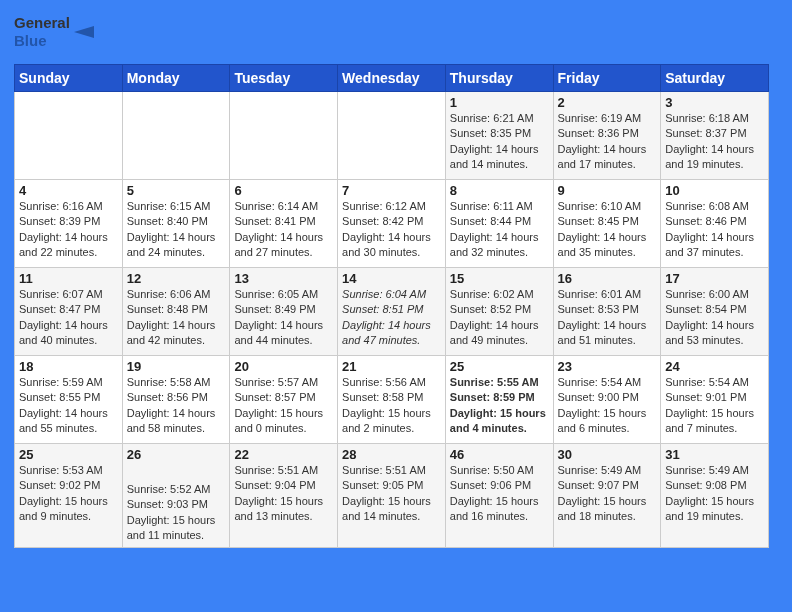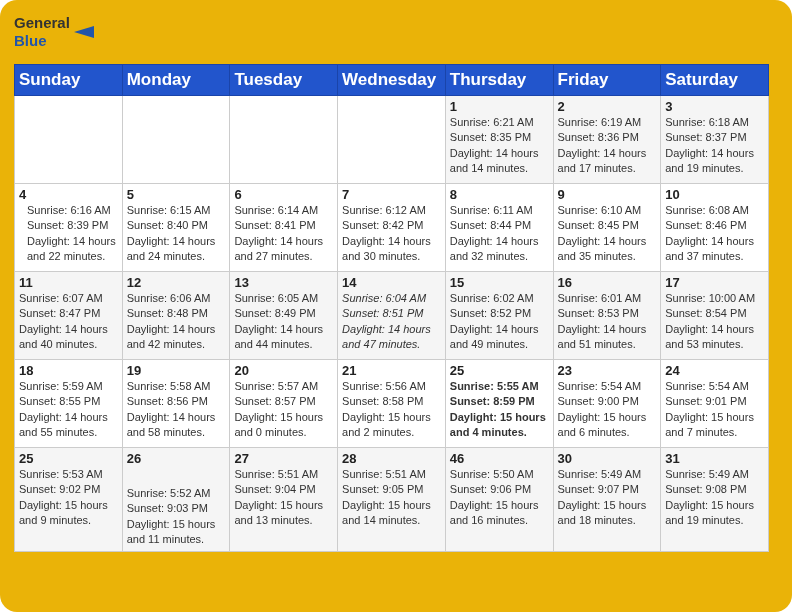--- a/index.html
+++ b/index.html
@@ -6,23 +6,22 @@
     body {
       font-family: Arial, sans-serif;
       background: #fff;
       width: 792px;
       height: 612px;
       overflow: hidden;
     }
     .page {
       width: 792px;
       height: 612px;
-      background: #eab308;
+      background: #3b82f6;
       padding: 10px 23px 10px 14px;
-      border-radius: 17px;
     }
     .header {
       display: flex;
       justify-content: space-between;
       align-items: flex-start;
       margin-bottom: 6px;
     }
     .logo-area {
       display: flex;
       align-items: center;
@@ -41,21 +40,21 @@
       color: #555;
     }
     table {
       width: 100%;
       border-collapse: collapse;
       table-layout: fixed;
     }
     thead tr th {
       background: #2255cc;
       color: #fff;
-      font-size: 17px;
+      font-size: 14px;
       font-weight: bold;
       padding: 5px 4px;
       text-align: left;
       border: 1px solid #1a44aa;
     }
     tbody tr td {
       border: 1px solid #ccc;
       vertical-align: top;
       padding: 3px 4px;
       font-size: 9.5px;
@@ -141,21 +140,21 @@
             <span class="day-num">3</span>
             <div class="day-info" style="white-space: pre-line;">Sunrise: 6:18 AM
 Sunset: 8:37 PM
 Daylight: 14 hours
 and 19 minutes.</div>
           </td>
         </tr>
         <tr>
           <td>
             <span class="day-num">4</span>
-            <div class="day-info" style="white-space: pre-line; margin-left: 8px;">Sunrise: 6:16 AM
+            <div class="day-info" style="white-space: pre-line;">Sunrise: 6:16 AM
 Sunset: 8:39 PM
 Daylight: 14 hours
 and 22 minutes.</div>
           </td>
           <td>
             <span class="day-num">5</span>
             <div class="day-info" style="white-space: pre-line;">Sunrise: 6:15 AM
 Sunset: 8:40 PM
 Daylight: 14 hours
 and 24 minutes.</div>
@@ -234,21 +233,21 @@
           </td>
           <td>
             <span class="day-num">16</span>
             <div class="day-info" style="white-space: pre-line;">Sunrise: 6:01 AM
 Sunset: 8:53 PM
 Daylight: 14 hours
 and 51 minutes.</div>
           </td>
           <td>
             <span class="day-num">17</span>
-            <div class="day-info" style="white-space: pre-line;">Sunrise: 10:00 AM
+            <div class="day-info" style="white-space: pre-line;">Sunrise: 6:00 AM
 Sunset: 8:54 PM
 Daylight: 14 hours
 and 53 minutes.</div>
           </td>
         </tr>
         <tr>
           <td>
             <span class="day-num">18</span>
             <div class="day-info" style="white-space: pre-line;">Sunrise: 5:59 AM
 Sunset: 8:55 PM
@@ -307,21 +306,21 @@
 and 9 minutes.</div>
           </td>
           <td>
             <span class="day-num">26</span>
             <div class="day-info" style="white-space: pre-line; margin-top: 20px;">Sunrise: 5:52 AM
 Sunset: 9:03 PM
 Daylight: 15 hours
 and 11 minutes.</div>
           </td>
           <td>
-            <span class="day-num">27</span>
+            <span class="day-num">22</span>
             <div class="day-info" style="white-space: pre-line;">Sunrise: 5:51 AM
 Sunset: 9:04 PM
 Daylight: 15 hours
 and 13 minutes.</div>
           </td>
           <td>
             <span class="day-num">28</span>
             <div class="day-info" style="white-space: pre-line;">Sunrise: 5:51 AM
 Sunset: 9:05 PM
 Daylight: 15 hours

